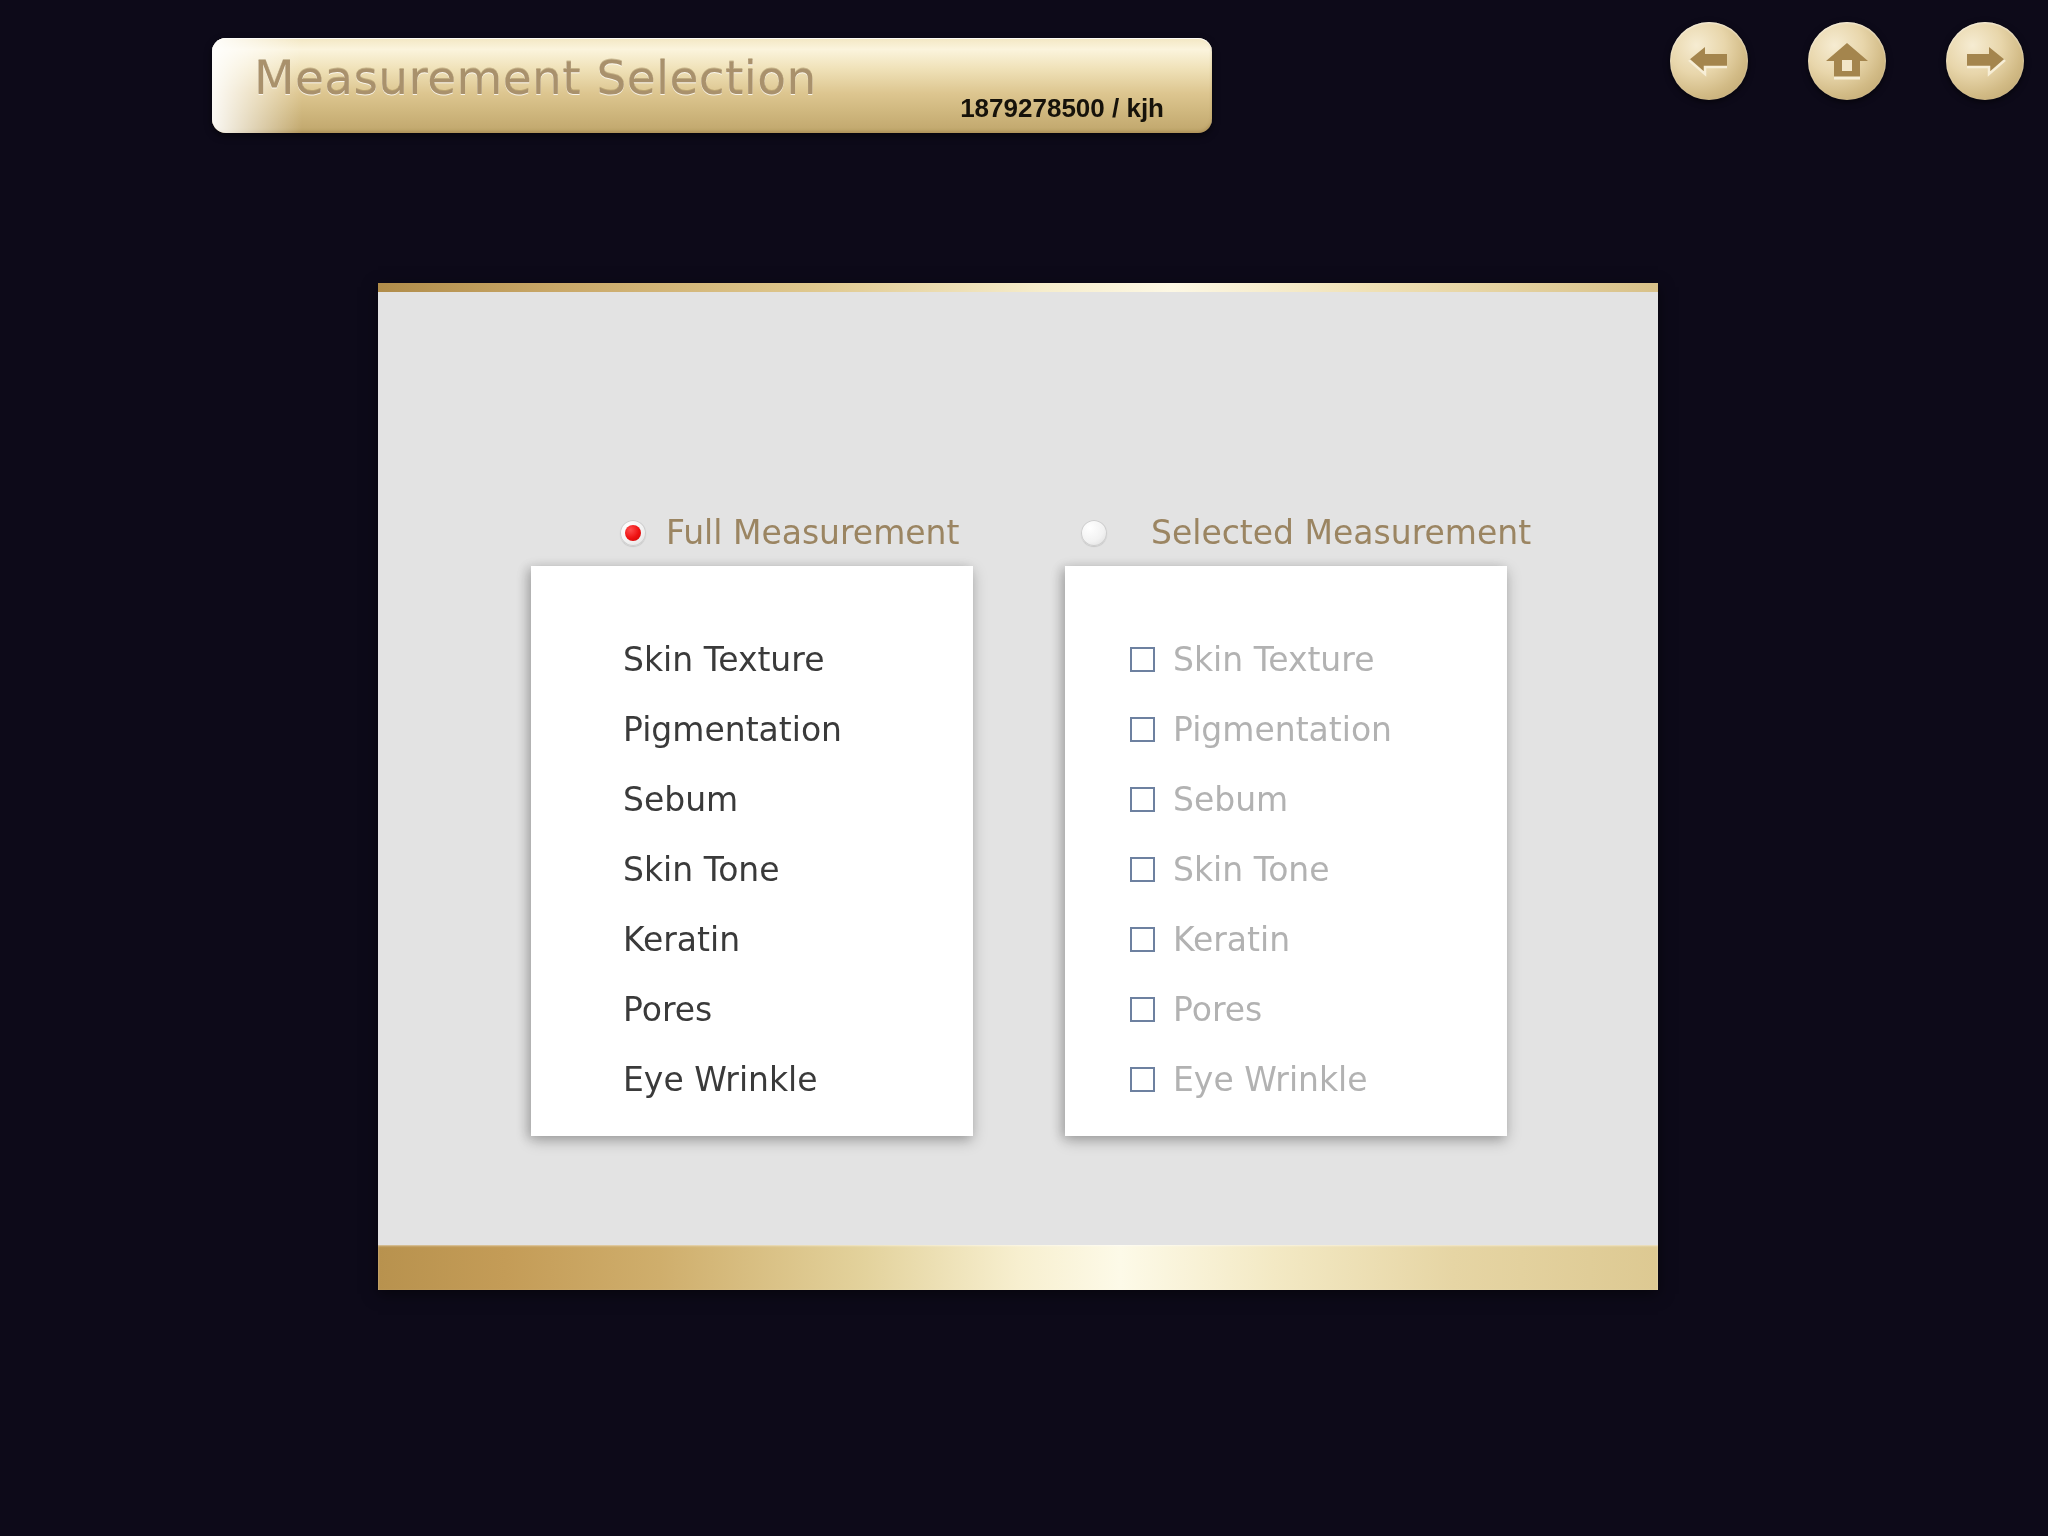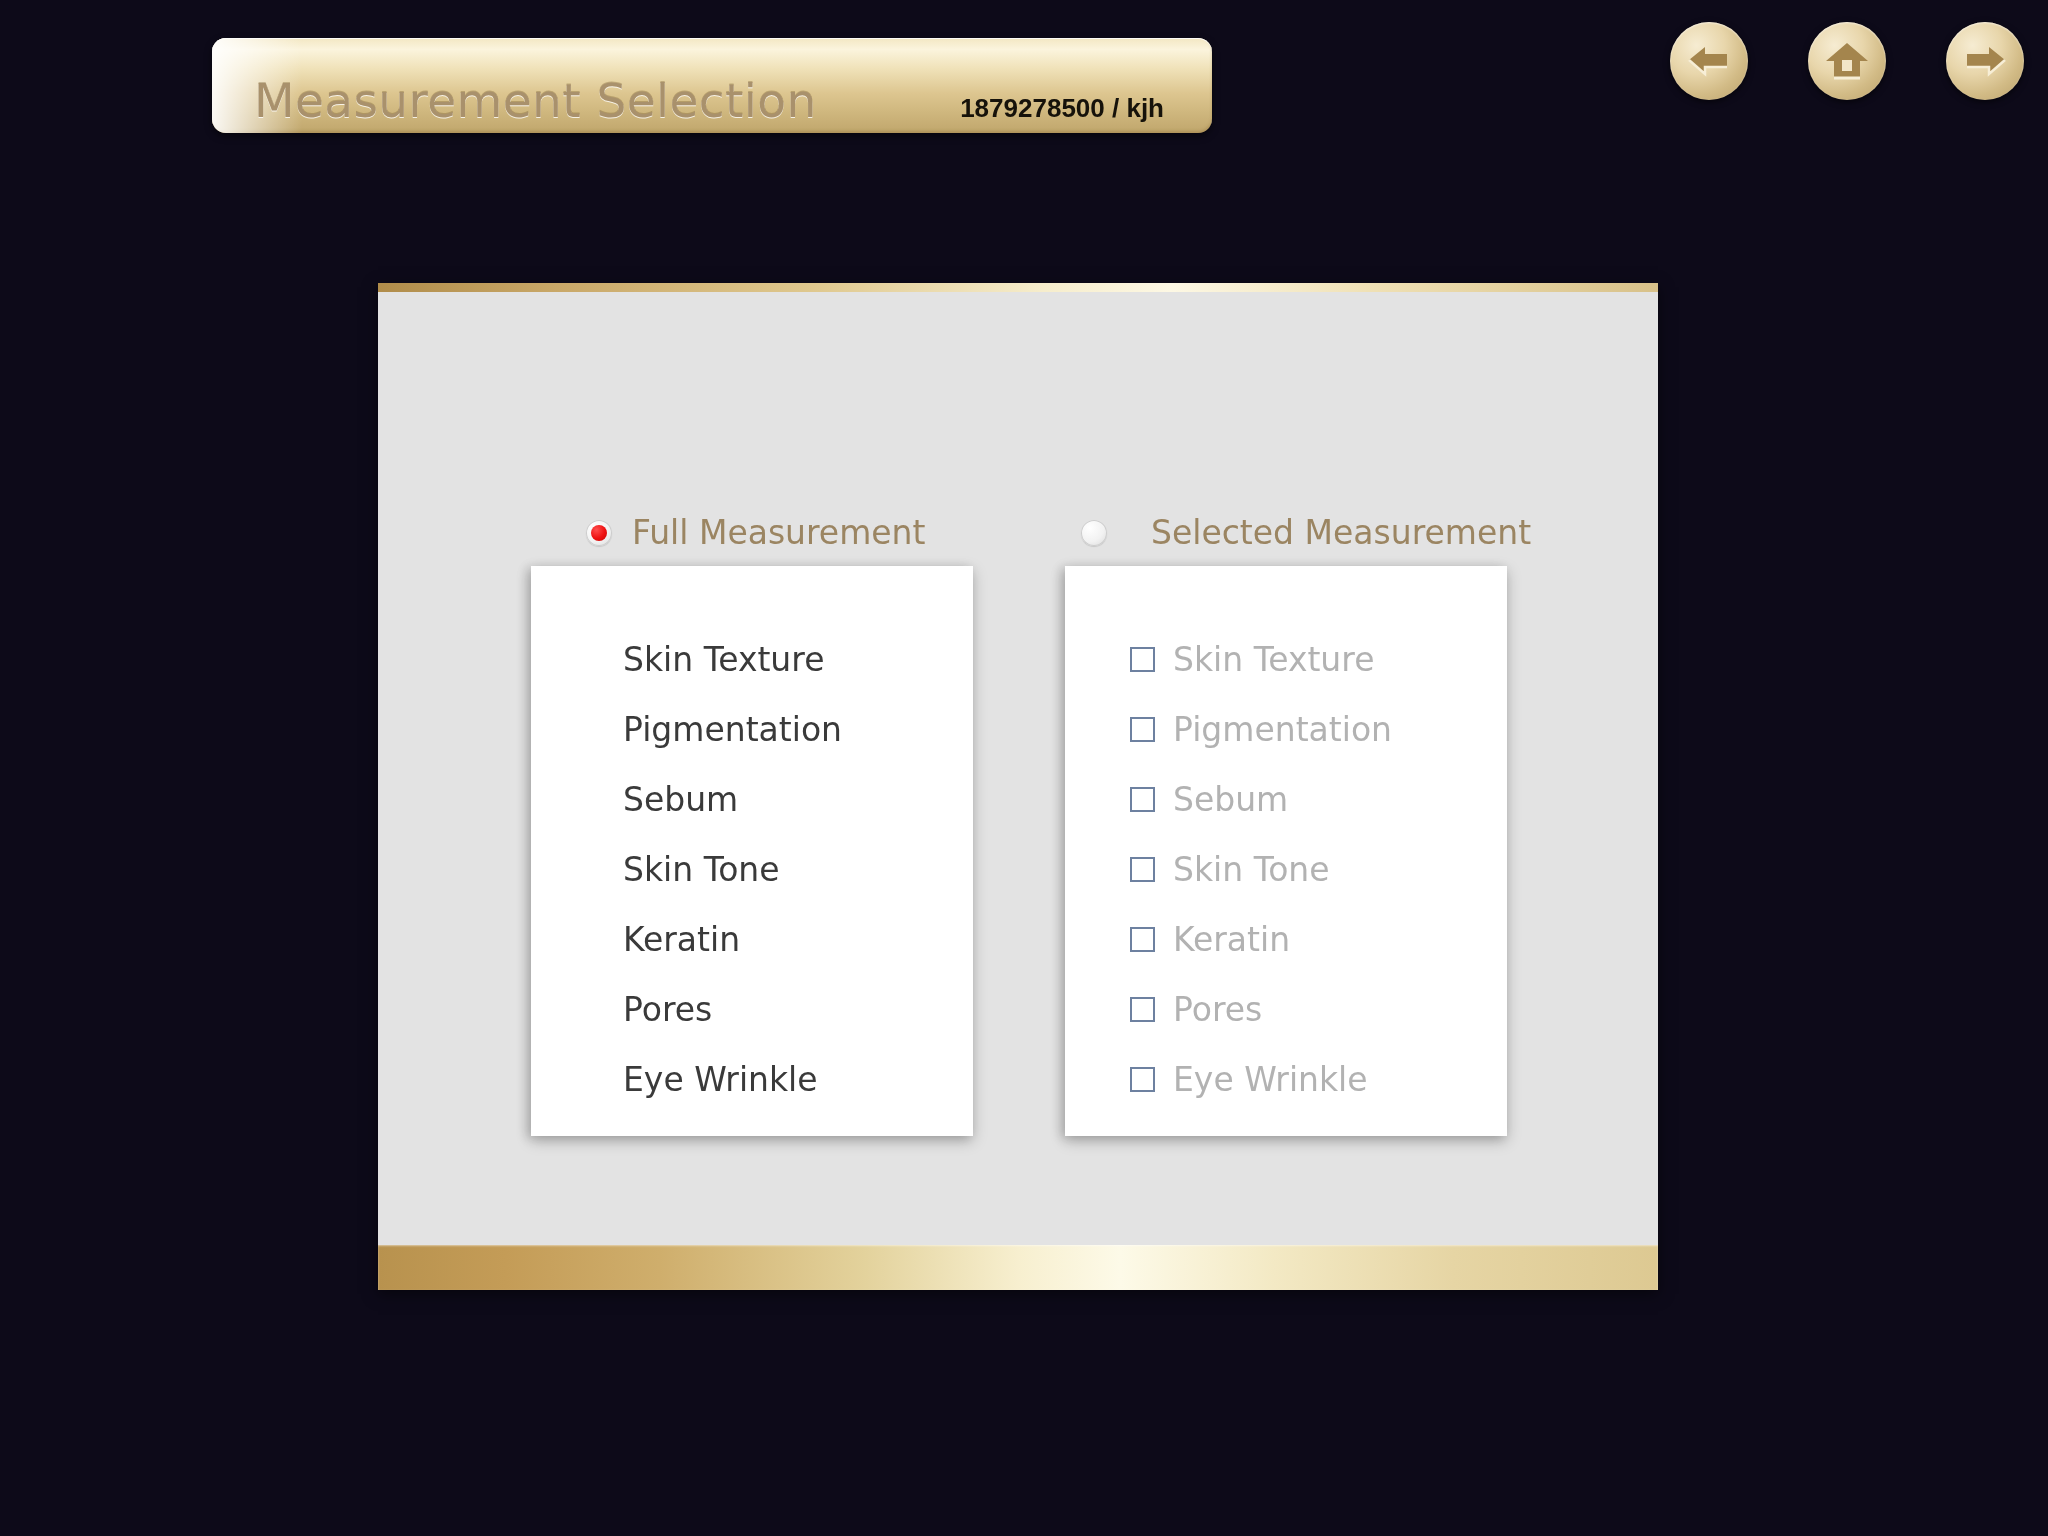--- a/index.html
+++ b/index.html
@@ -48,21 +48,20 @@
     position: absolute;
     left: 42px;
     top: 12px;
     font-size: 47px;
     letter-spacing: 0.4px;
     color: #a9916c;
     text-shadow: 0 1px 0 rgba(255,255,255,0.80),
                  0 -1px 0 rgba(120,95,50,0.35);
     font-family: "DejaVu Sans", sans-serif;
     white-space: nowrap;
-    margin-top: 23px;
   }
   #title-id {
     position: absolute;
     right: 48px;
     bottom: 9px;
     font-size: 26px;
     font-weight: bold;
     color: #16120a;
     font-family: "Liberation Sans", sans-serif;
     white-space: nowrap;
@@ -127,21 +126,21 @@
   }
 
   
   .radio-row {
     position: absolute;
     display: flex;
     align-items: center;
     gap: 20px;
     cursor: pointer;
   }
-  #radio-full  { left: 586px; top: 513px; }
+  #radio-full  { left: 620px; top: 513px; }
   #radio-selected { left: 1081px; top: 513px; gap: 44px; }
 
   .radio-dot {
     width: 26px;
     height: 26px;
     border-radius: 50%;
     background: radial-gradient(circle at 34% 30%, #ffffff 0%, #f2f2f2 55%, #d8d8d8 100%);
     box-shadow: inset 0 0 0 1px #cdcdcd, 0 1px 1px rgba(0,0,0,0.12);
     display: flex;
     align-items: center;

